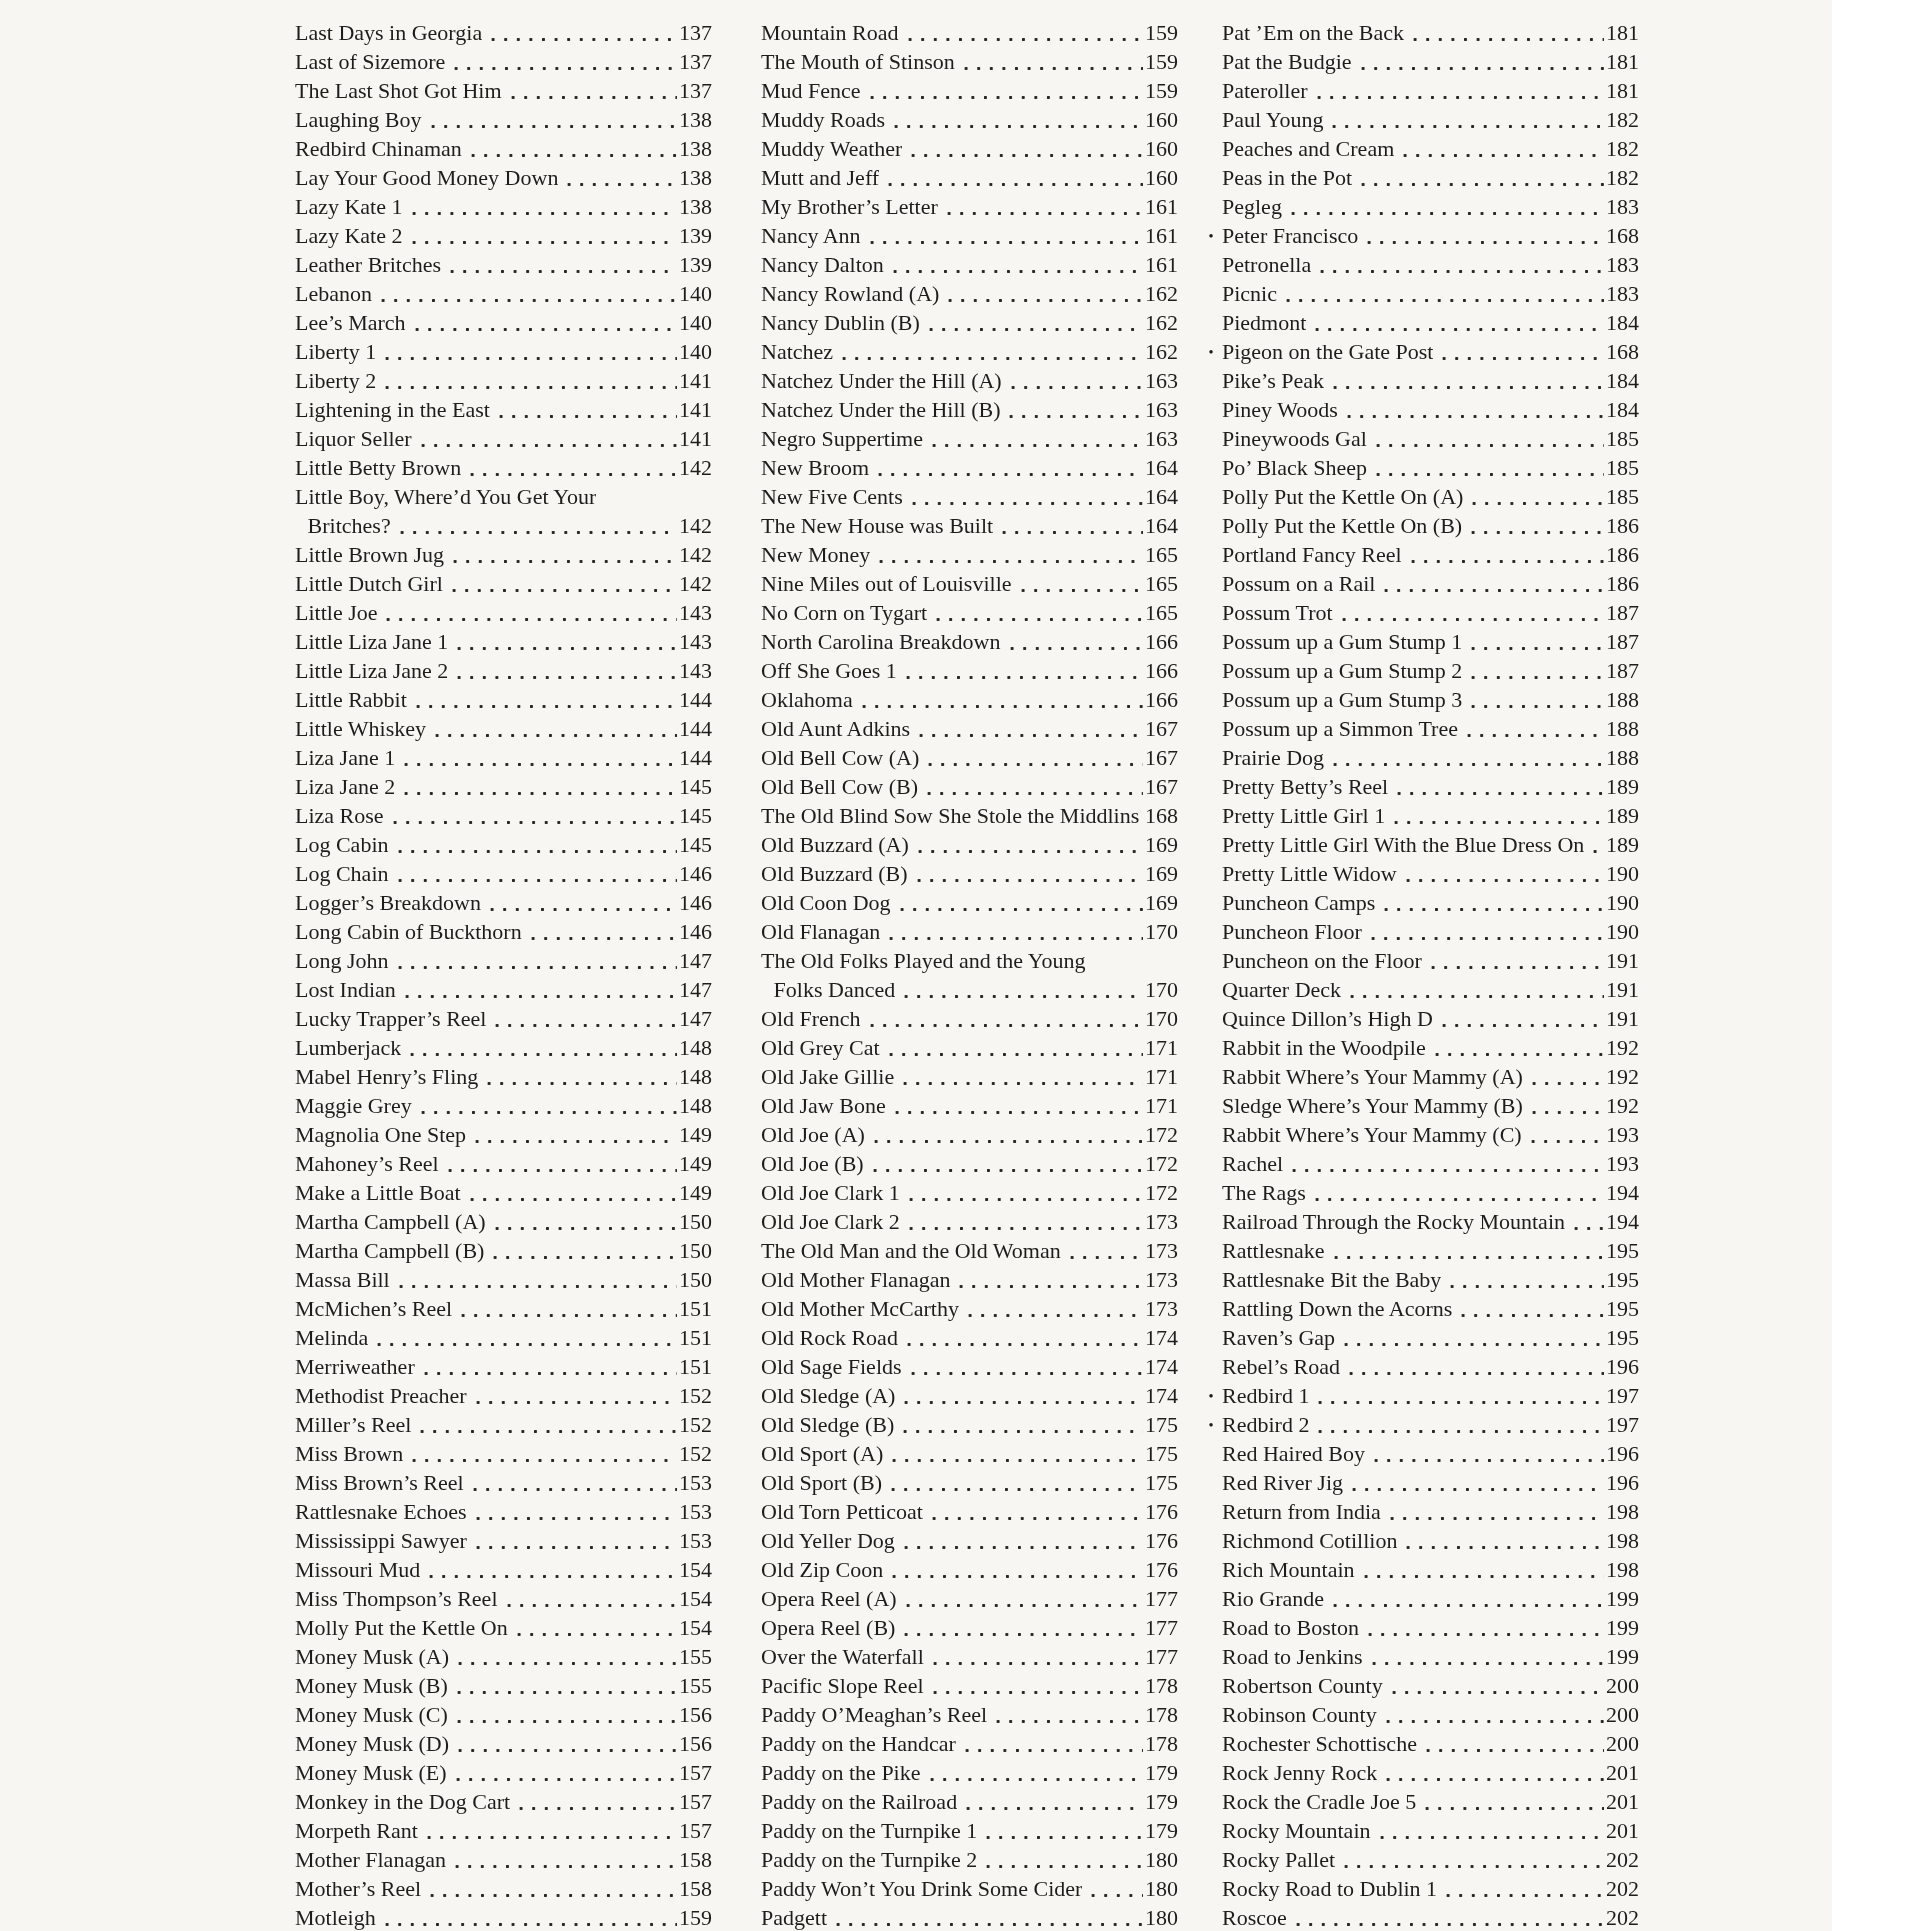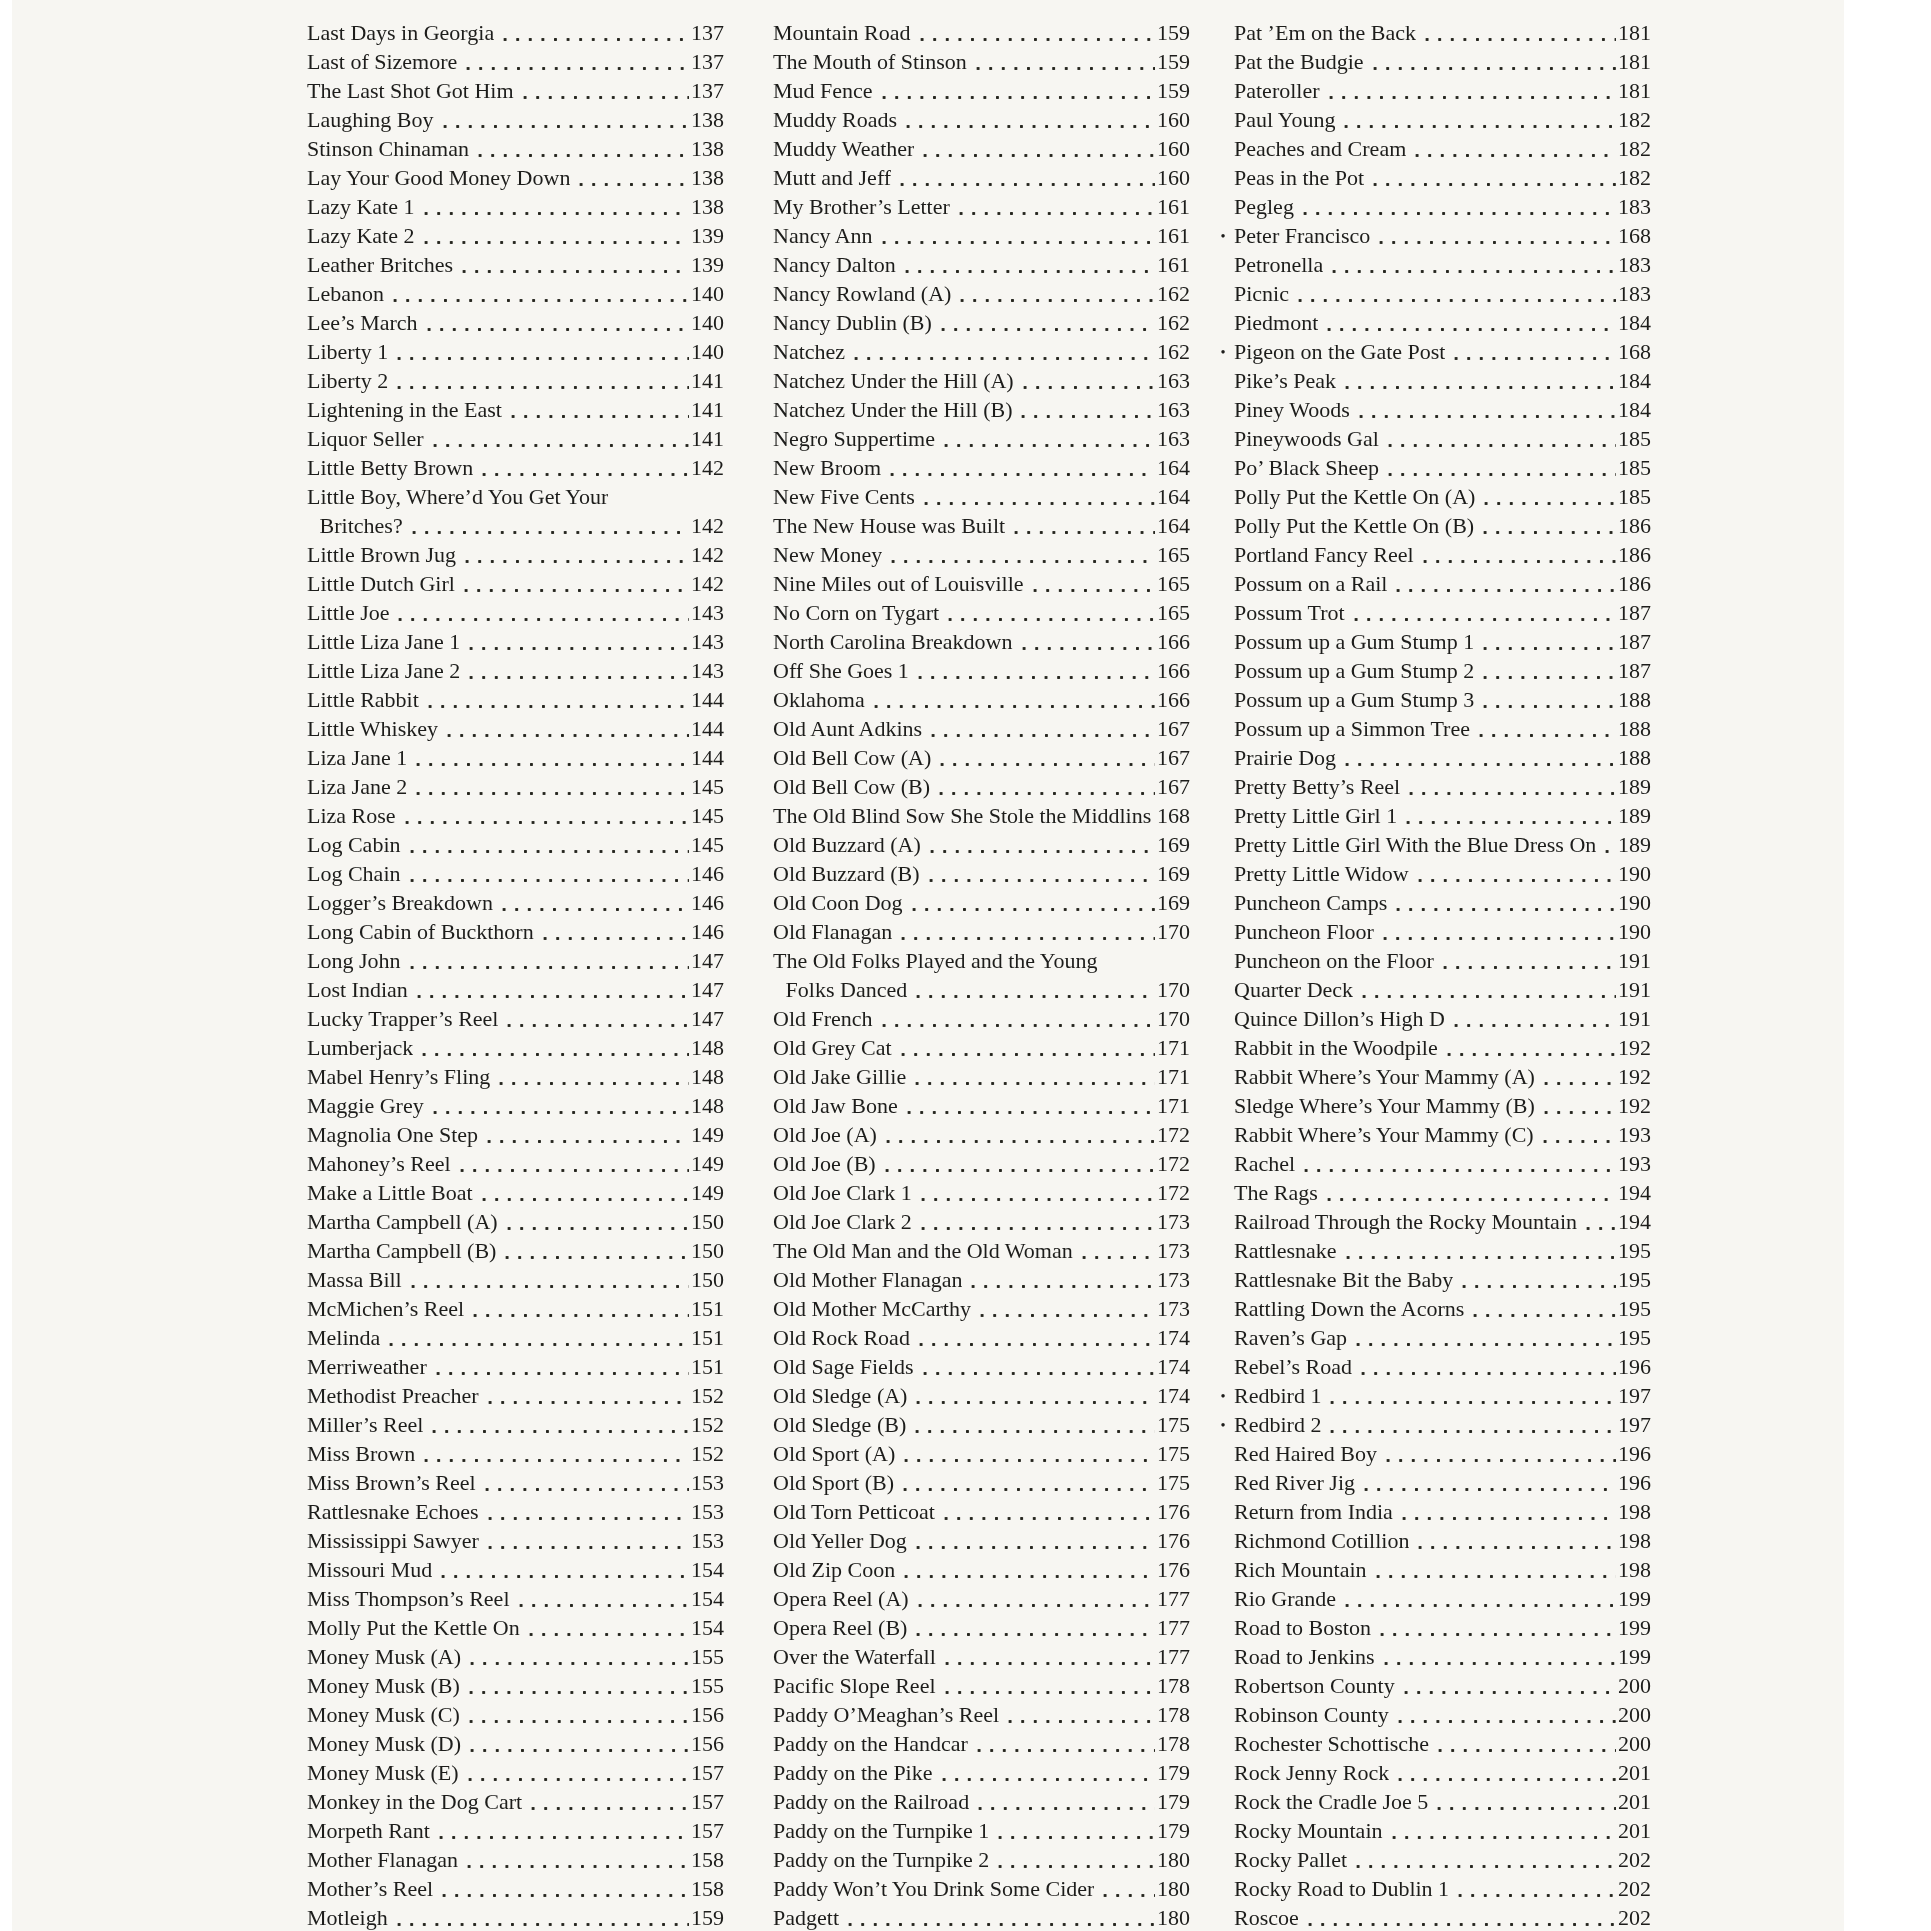--- a/index.html
+++ b/index.html
@@ -5,21 +5,20 @@
   html, body { margin: 0; padding: 0; }
   .page {
     position: relative;
     width: 1832px;
     height: 1931px;
     background: #f7f6f2;
     color: #1d1d1b;
     font-family: "Liberation Serif", "DejaVu Serif", serif;
     font-size: 22px;
     overflow: hidden;
-    margin-left: 12px;
   }
   .col {
     position: absolute;
     top: 18.3px;
     width: 417px;
   }
   .col.c0 { left: 295px; }
   .col.c1 { left: 761px; }
   .col.c2 { left: 1222px; }
   .row {
@@ -77,21 +76,21 @@
           <span class="title">The Last Shot Got Him</span>
           <span class="leader"></span>
           <span class="num">137</span>
         </div>
         <div class="row">
           <span class="title">Laughing Boy</span>
           <span class="leader"></span>
           <span class="num">138</span>
         </div>
         <div class="row">
-          <span class="title">Stinson Chinaman</span>
+          <span class="title">Redbird Chinaman</span>
           <span class="leader"></span>
           <span class="num">138</span>
         </div>
         <div class="row">
           <span class="title">Lay Your Good Money Down</span>
           <span class="leader"></span>
           <span class="num">138</span>
         </div>
         <div class="row">
           <span class="title">Lazy Kate 1</span>

